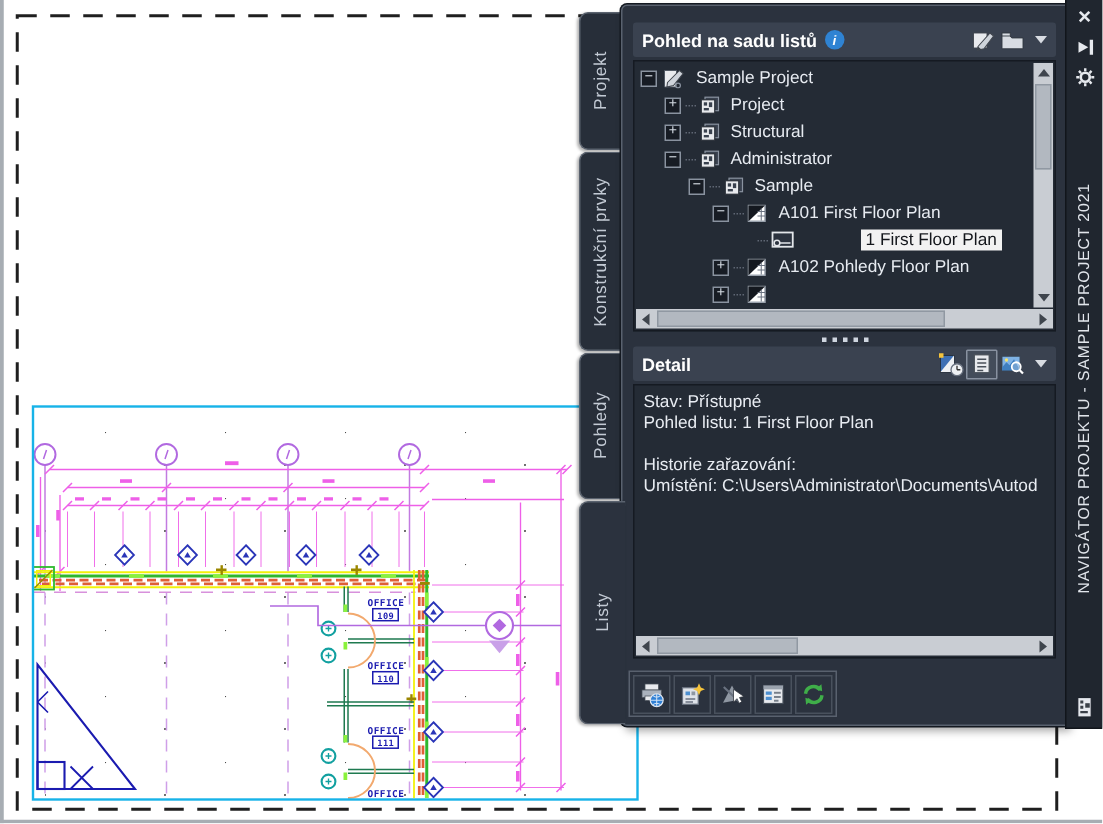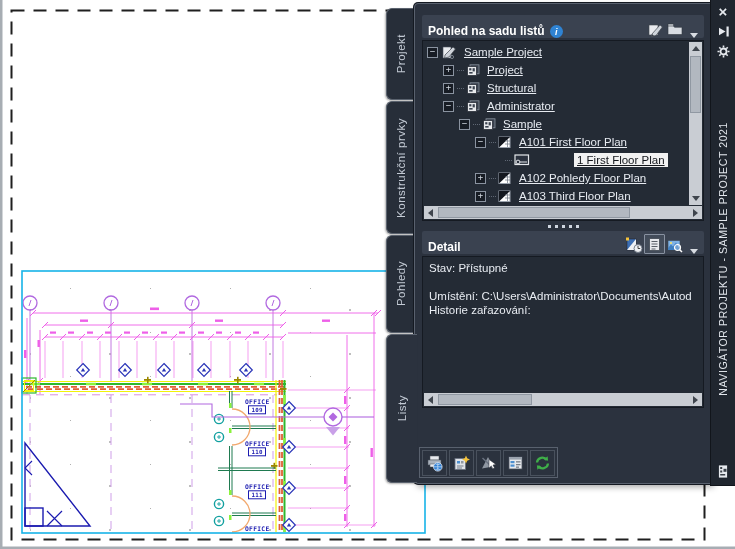--- a/index.html
+++ b/index.html
@@ -22,46 +22,46 @@
         z-index:5;display:flex;flex-direction:column;align-items:center;
         box-shadow:0 0 0 1px #11151b;}
   #title-strip .vtitle{flex:1;display:flex;align-items:center;justify-content:center;}
   #title-strip .vtitle span{writing-mode:vertical-rl;transform:rotate(180deg);
         color:#e2e6ec;font-size:10.5px;letter-spacing:.6px;white-space:nowrap;}
   .strip-btn{width:18px;height:15px;display:flex;align-items:center;justify-content:center;
         color:#e6e9ee;margin-top:5px;cursor:default;}
   .strip-btn.close{font-size:15px;font-weight:bold;line-height:12px;margin-top:4px;}
 
   .hdrbar{position:absolute;left:7px;width:282px;height:23px;background:#3a4250;border-radius:2px;
-        display:flex;align-items:flex-end;color:#fff;font-size:12px;font-weight:bold;
+        display:flex;align-items:center;color:#fff;font-size:12px;font-weight:bold;
         padding:0 6px;box-sizing:border-box;}
   .hdrbar .spacer{flex:1;}
   .info-badge{width:13px;height:13px;border-radius:50%;background:#2f83d3;color:#fff;
         font-size:9px;font-style:italic;font-weight:bold;display:flex;align-items:center;
         justify-content:center;margin-left:5px;}
   .hicon{display:flex;align-items:center;justify-content:center;width:19px;height:18px;}
   .hicon.framed{border:1px solid #8891a0;background:#434c5a;border-radius:1px;}
   .chev{width:0;height:0;border-left:4px solid transparent;border-right:4px solid transparent;
         border-top:5px solid #d8dce2;margin-left:6px;}
 
   .panelbox{position:absolute;left:7px;width:282px;background:#242b35;
         border:1px solid #151a22;box-sizing:border-box;overflow:hidden;}
   #tree-box{top:36px;height:181px;}
-  #detail-box{top:252px;height:152px;color:#e8ecf2;font-size:11.5px;}
+  #detail-box{top:252px;height:183px;color:#e8ecf2;font-size:11.5px;}
   #detail-box .dline{height:14px;line-height:14px;padding-left:6px;white-space:nowrap;overflow:hidden;}
   #detail-box .dpad{height:4px;}
 
   .trow{height:18px;display:flex;align-items:center;color:#e7ebf1;font-size:11.5px;white-space:nowrap;}
   .trow .stub{width:7px;height:0;border-top:1px dotted #5f6774;margin-right:2px;flex:none;}
   .toggle{width:9px;height:9px;background:#171c24;border:1px solid #8a93a0;color:#cfd6de;
         font-size:9px;line-height:7px;text-align:center;flex:none;margin-right:3px;
         font-family:"DejaVu Sans Mono", monospace;}
   .toggle.empty{visibility:hidden;}
   .ticon{flex:none;margin-right:4px;display:flex;align-items:center;}
-  .tlabel{padding:1px 3px;text-decoration:underline;}
+  .tlabel{padding:1px 3px;}
   .trow.selected .tlabel{background:#f2f2f2;color:#14171c;margin-left:40px;}
 
   .vscroll{position:absolute;top:1px;right:1px;bottom:15px;width:13px;background:#c9cdd3;}
   .hscroll{position:absolute;left:1px;right:1px;bottom:1px;height:13px;background:#c9cdd3;}
   #tree-box .hscroll{right:1px;}
   .sb-arrow{position:absolute;width:0;height:0;}
   .sb-up{top:4px;left:3px;border-left:4px solid transparent;border-right:4px solid transparent;border-bottom:5px solid #3f454d;}
   .sb-down{bottom:4px;left:3px;border-left:4px solid transparent;border-right:4px solid transparent;border-top:5px solid #3f454d;}
   .sb-left{left:4px;top:3px;border-top:4px solid transparent;border-bottom:4px solid transparent;border-right:5px solid #3f454d;}
   .sb-right{right:4px;top:3px;border-top:4px solid transparent;border-bottom:4px solid transparent;border-left:5px solid #3f454d;}
@@ -422,21 +422,20 @@
         <div class="trow" style="padding-left:48px;">
           <span class="toggle">+</span>
           <span class="stub"></span>
           <span class="ticon">
             <svg width="14" height="13" viewBox="0 0 14 13">
               <rect x="1" y="1" width="11" height="10.5" fill="#ffffff" stroke="#9aa2ad" stroke-width="1"></rect>
               <path d="M1,1 H12 L1,11.5 Z" fill="#14181f"></path>
               <path d="M7,5 h5 M7,8 h5 M9.5,3 v8" stroke="#6a7280" stroke-width="0.7"></path>
             </svg>
             </span>
-          <span class="tlabel">A103 Third Floor Plan</span>
         </div>
       </div>
       <div class="vscroll">
         <i class="sb-arrow sb-up"></i>
         <i class="sb-arrow sb-down"></i>
         <i class="sb-thumbv"></i>
       </div>
       <div class="hscroll">
         <i class="sb-arrow sb-left"></i>
         <i class="sb-arrow sb-right"></i>
@@ -478,23 +477,24 @@
           <circle cx="10.5" cy="9.5" r="3" fill="rgba(255,255,255,0.25)" stroke="#ffffff" stroke-width="1.2"></circle>
           <line x1="12.7" y1="11.7" x2="15" y2="14" stroke="#ffffff" stroke-width="1.5"></line>
         </svg>
         </span>
       <span class="chev"></span>
     </div>
 
     <div id="detail-box" class="panelbox">
       <div class="dpad"></div>
       <div class="dline">Stav: Přístupné</div>
+      <div class="dline">Pohled listu: 1 First Floor Plan</div>
       <div class="dline"></div>
+      <div class="dline">Historie zařazování:</div>
       <div class="dline">Umístění: C:\Users\Administrator\Documents\Autod</div>
-      <div class="dline">Historie zařazování:</div>
       <div class="hscroll">
         <i class="sb-arrow sb-left"></i>
         <i class="sb-arrow sb-right"></i>
         <i class="sb-thumbh" style="width:92px;"></i>
       </div>
     </div>
 
     <div id="bottom-toolbar">
       <span class="tb-btn">
         <svg width="18" height="17" viewBox="0 0 18 17">

